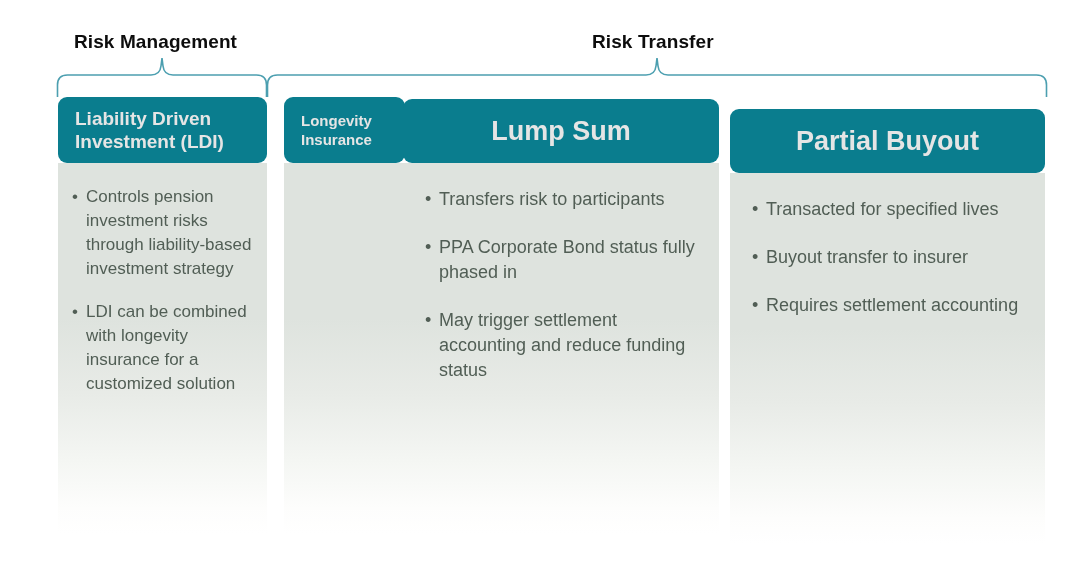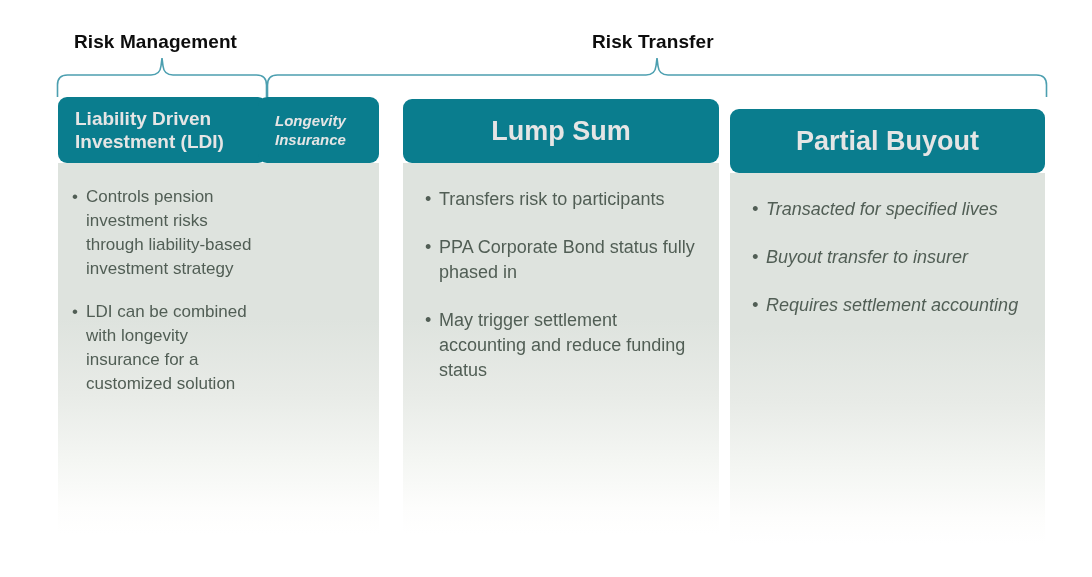--- a/index.html
+++ b/index.html
@@ -83,21 +83,21 @@
                 #ffffff 100%);
     box-sizing: border-box;
     position: relative;
   }
 
   
   #card-ldi        { left: 58px;  top: 97px;  width: 209px; height: 437px; }
   #card-ldi .card-header        { height: 66px; font-size: 19px; line-height: 23px; }
   #card-ldi .card-body          { padding: 22px 14px 0 14px; }
 
-  #card-longevity  { left: 258px; top: 97px;  width: 121px; height: 437px; font-style: italic; }
+  #card-longevity  { left: 284px; top: 97px;  width: 121px; height: 437px; }
   #card-longevity .card-header  { height: 66px; font-size: 15px; line-height: 19px;
                                    justify-content: flex-start; padding-left: 17px; }
   #card-longevity .card-body    { padding: 22px 12px 0 12px; }
 
   #card-lump-sum   { left: 403px; top: 99px;  width: 316px; height: 435px; }
   #card-lump-sum .card-header   { height: 64px; font-size: 27px; line-height: 31px; }
   #card-lump-sum .card-body     { padding: 24px 18px 0 22px; }
 
   #card-partial    { left: 730px; top: 109px;  width: 315px; height: 435px; }
   #card-partial .card-header    { height: 64px; font-size: 27px; line-height: 31px; }
@@ -124,21 +124,21 @@
     color: #515e55;
     font-size: 1em;
     line-height: inherit;
   }
   
   #card-ldi       ul.bullets { font-size: 17px; line-height: 24px; }
   #card-ldi       ul.bullets li { margin-bottom: 19px; }
   #card-longevity ul.bullets { font-size: 15px; line-height: 21px; }
   #card-lump-sum  ul.bullets { font-size: 18px; line-height: 25px; }
   #card-lump-sum  ul.bullets li { margin-bottom: 23px; }
-  #card-partial   ul.bullets { font-size: 18px; line-height: 25px; font-style: italic; }
+  #card-partial   ul.bullets { font-size: 18px; line-height: 25px; }
   #card-partial   ul.bullets li { margin-bottom: 23px; }
 </style>
 </head>
 <body>
 
 <div id="canvas">
 
   <div id="label-risk-management" class="group-label">Risk Management</div>
 
   <div id="label-risk-transfer" class="group-label">Risk Transfer</div>

